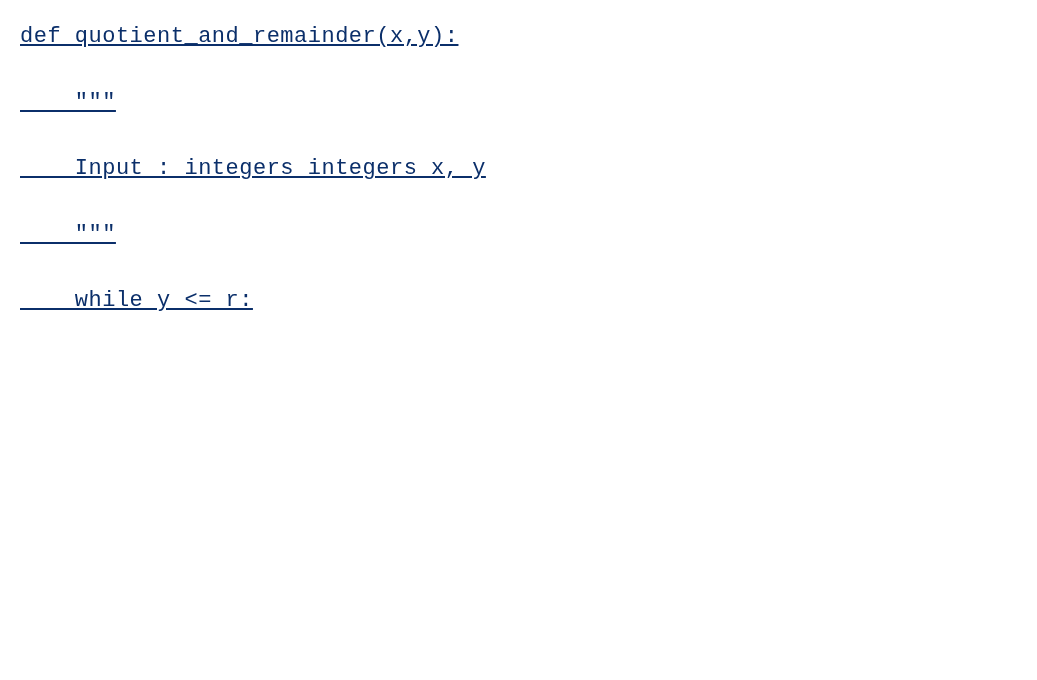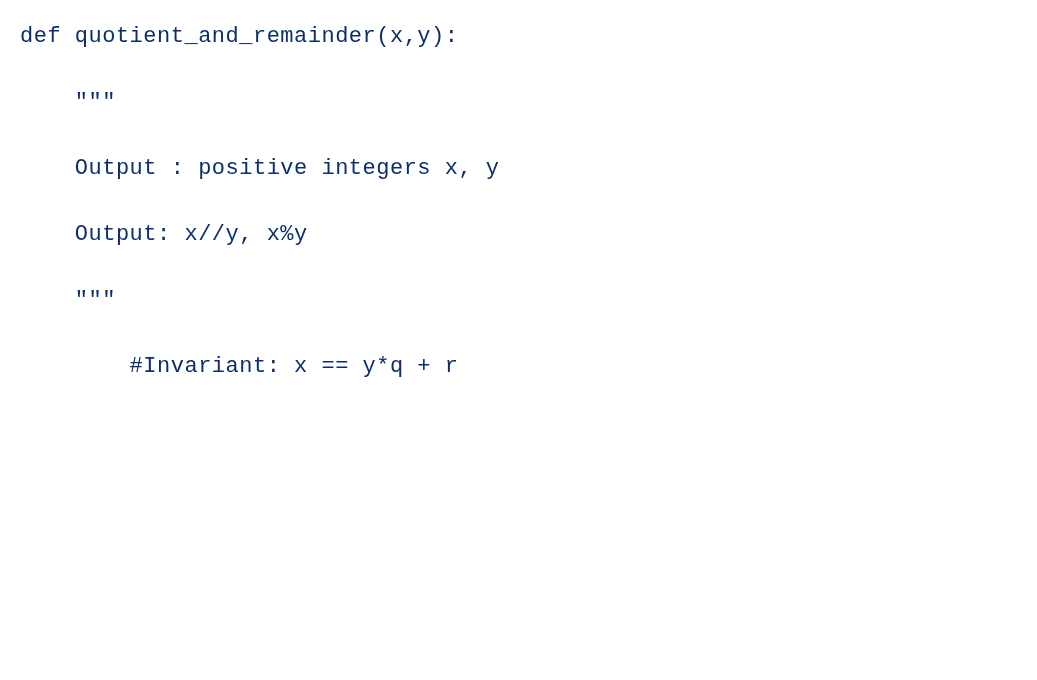--- a/index.html
+++ b/index.html
@@ -12,31 +12,31 @@
       color: #0b2f6a;
       letter-spacing: 0.5px;
     }
     pre {
       margin: 0;
       white-space: pre;
       font-family: inherit;
     }
     .code-line {
       display: block;
+      text-decoration: underline;
     }
   </style>
 </head>
 <body>
 
 <pre><span class="code-line">def quotient_and_remainder(x,y):</span>
 <span class="code-line">    """</span>
-<span class="code-line">    Output : positive integers x, y</span>
-<span class="code-line">    Output: x//y, x%y</span>
+<span class="code-line">    Input : integers integers x, y</span>
 <span class="code-line">    """</span>
-<span class="code-line">        #Invariant: x == y*q + r</span>
+<span class="code-line">    while y &lt;= r:</span>
 
 
 <span class="code-line"></span>
 
 
 
 <span class="code-line"></span>
 </pre>
 
 </body></html>

